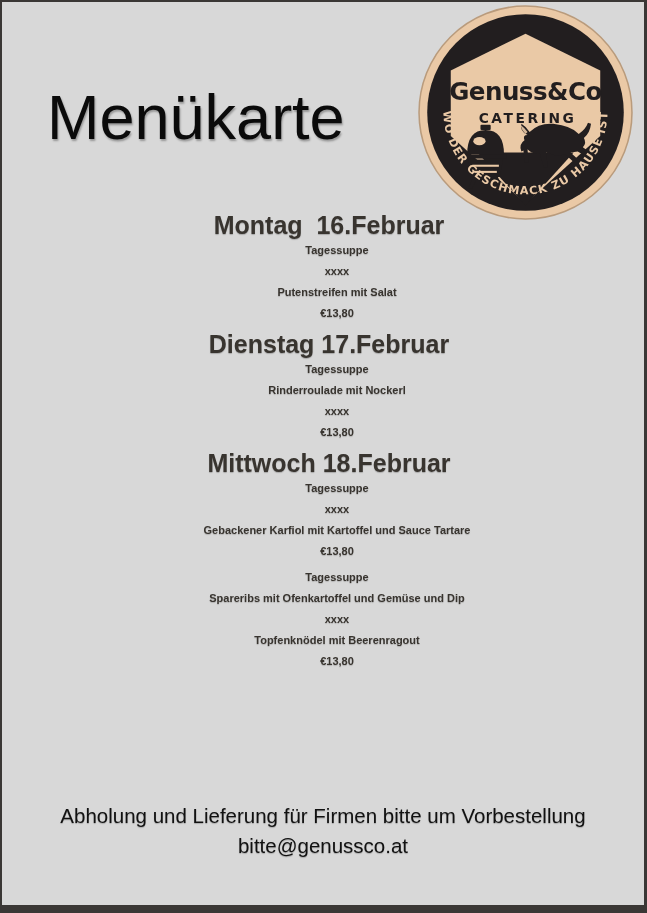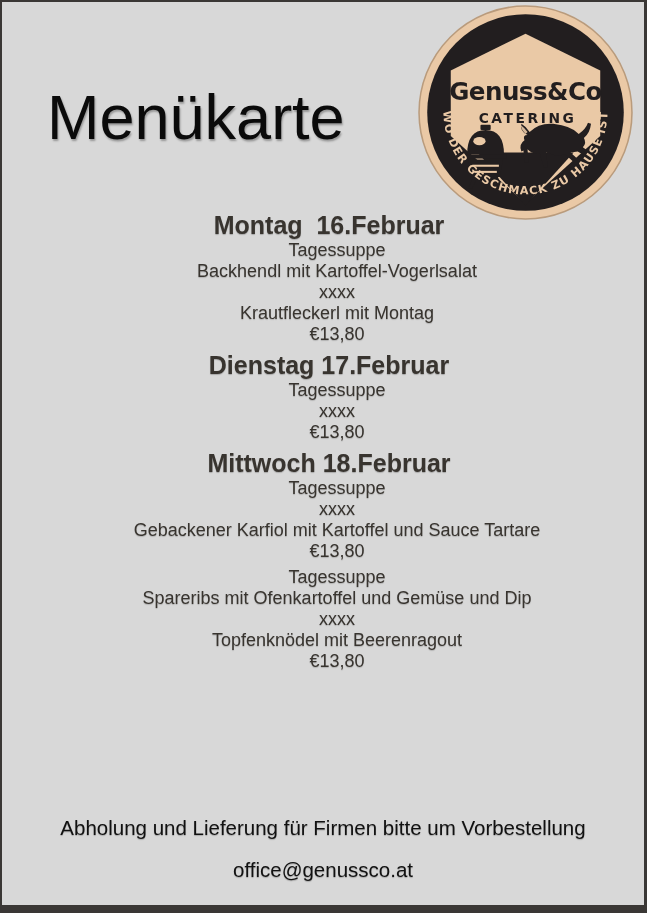--- a/index.html
+++ b/index.html
@@ -40,29 +40,29 @@
     position:absolute;top:208px;left:0;width:100%;text-align:center;
     color:var(--menu-text);
   }
   .day{margin:0 0 5px 12px;}
   .day-heading{
     margin:0;font-size:25px;line-height:30px;font-weight:700;
     color:var(--menu-text);white-space:pre-wrap;
     text-shadow:0 1px 1px rgba(0,0,0,.22);
   }
   .menu-line{
-    margin:0;font-size:18px;line-height:21px;font-weight:400;
+    margin:0;font-size:11px;line-height:21px;font-weight:700;
     white-space:pre-wrap;text-shadow:0 1px 1px rgba(0,0,0,.18);padding-left:16px;
   }
   .footer{
     position:absolute;top:799px;left:0;width:100%;text-align:center;
     font-size:20.5px;line-height:30px;color:var(--footer-text);
     text-shadow:0 1px 1px rgba(0,0,0,.22);
   }
-  .footer p{margin:12px;}
+  .footer p{margin:0;}
 </style>
 </head>
 <body>
 
 <div class="page">
 
   <h1 class="title">Menükarte</h1>
 
   <div class="logo">
     <svg viewBox="0 0 210 210">
@@ -102,29 +102,29 @@
         <textPath href="#tagArc" startOffset="50%">WO DER GESCHMACK ZU HAUSE IST</textPath>
       </text>
     </svg>
   </div>
 
   <div class="menu">
 
     <section class="day">
       <h2 class="day-heading">Montag  16.Februar</h2>
       <p class="menu-line">Tagessuppe</p>
-      <p class="menu-line">Backhendl mit Kartoffel-Vogerlsalat</p>
       <p class="menu-line">xxxx</p>
-      <p class="menu-line">Krautfleckerl mit Montag</p>
+      <p class="menu-line">Putenstreifen mit Salat</p>
       <p class="menu-line">€13,80</p>
     </section>
 
     <section class="day">
       <h2 class="day-heading">Dienstag 17.Februar</h2>
       <p class="menu-line">Tagessuppe</p>
+      <p class="menu-line">Rinderroulade mit Nockerl</p>
       <p class="menu-line">xxxx</p>
       <p class="menu-line">€13,80</p>
     </section>
 
     <section class="day">
       <h2 class="day-heading">Mittwoch 18.Februar</h2>
       <p class="menu-line">Tagessuppe</p>
       <p class="menu-line">xxxx</p>
       <p class="menu-line">Gebackener Karfiol mit Kartoffel und Sauce Tartare</p>
       <p class="menu-line">€13,80</p>
@@ -135,16 +135,16 @@
       <p class="menu-line">Spareribs mit Ofenkartoffel und Gemüse und Dip</p>
       <p class="menu-line">xxxx</p>
       <p class="menu-line">Topfenknödel mit Beerenragout</p>
       <p class="menu-line">€13,80</p>
     </section>
 
   </div>
 
   <div class="footer">
     <p>Abholung und Lieferung für Firmen bitte um Vorbestellung</p>
-    <p>office@genussco.at</p>
+    <p>bitte@genussco.at</p>
   </div>
 
 </div>
 
 </body></html>

